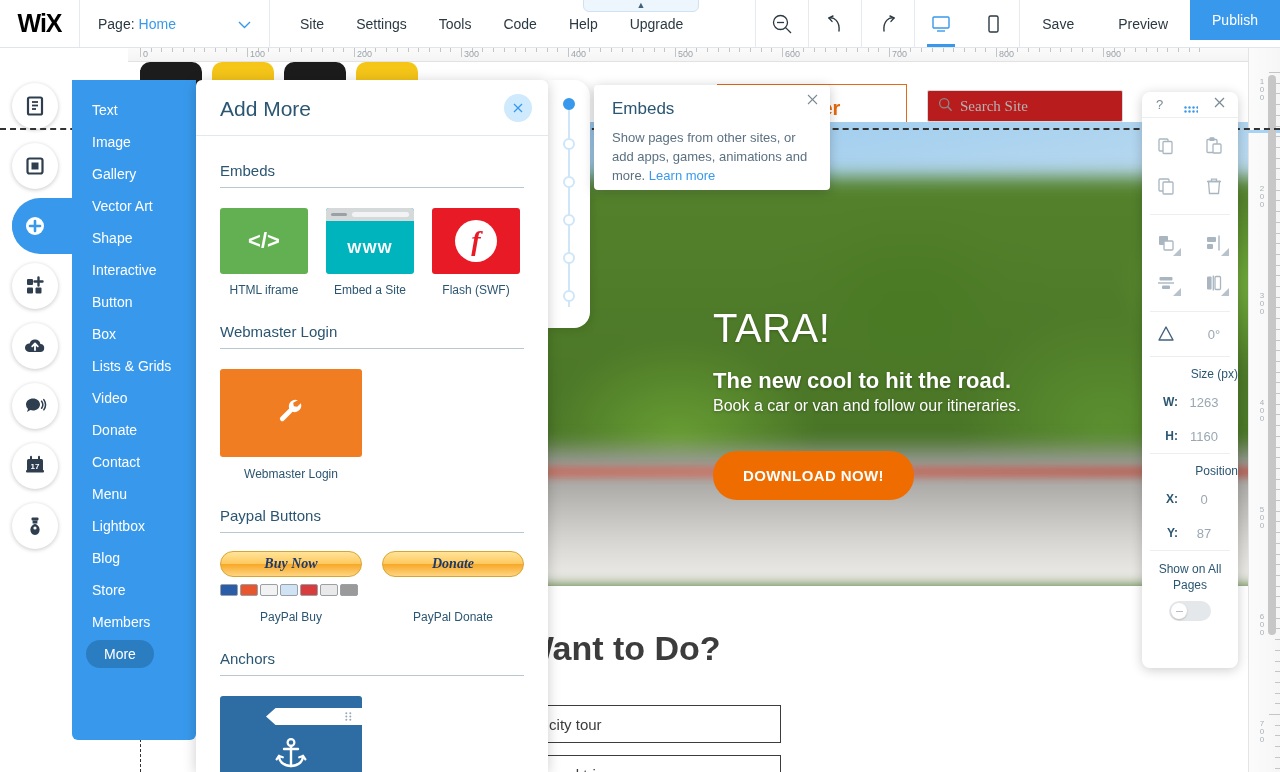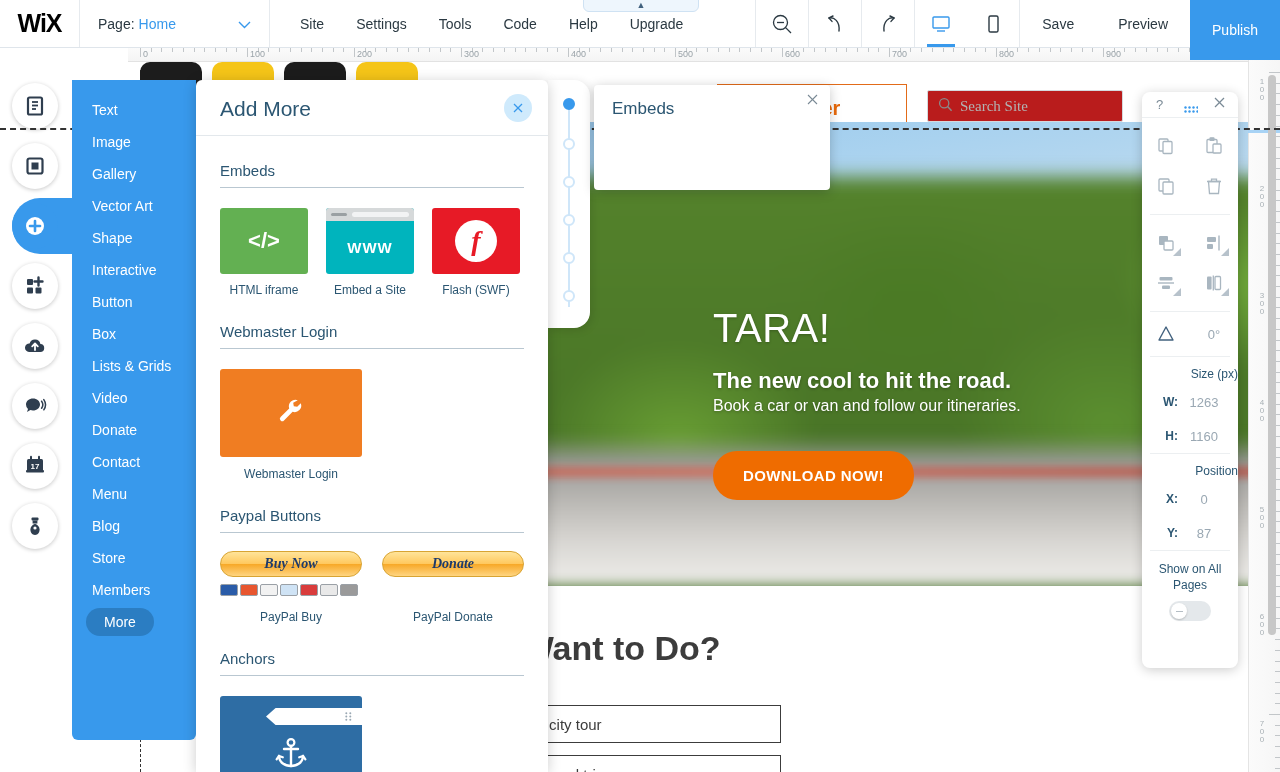--- a/index.html
+++ b/index.html
@@ -31,21 +31,21 @@
   .menu-item { font-size: 14px; color:#2b3942; padding: 0 16px; cursor:default; }
   .topbar-spacer { flex: 1; }
   .tool-btn { width: 52px; height: 47px; display:flex; align-items:center; justify-content:center;
               position:relative; }
   .tool-sep { width:1px; height:47px; background:#e6eaee; }
   .tool-btn.active::after {
     content:""; position:absolute; bottom:0; left: 12px; right:12px; height:3px; background:#3899ec;
   }
   .txt-btn { font-size:14px; color:#2b3942; padding: 0 22px; height:47px;
              display:flex; align-items:center; }
-  .publish-btn { background:#3899ec; color:#fff; font-size:14px; width:90px; height:60px;
+  .publish-btn { background:#3899ec; color:#fff; font-size:14px; width:90px; height:40px;
                  display:flex; align-items:center; justify-content:center; }
   .topcenter-tab {
     position:absolute; top:-10px; left:583px; width:116px; height:22px;
     background:#eef6fd; border:1px solid #cfe2f3; border-radius:6px;
     display:flex; align-items:flex-end; justify-content:center; z-index:61;
   }
   .topcenter-tab .caret { font-size:9px; color:#41617e; line-height:11px; }
 
   
   .ruler-h {
@@ -720,20 +720,21 @@
     <div class="sm-item">Vector Art</div>
     <div class="sm-item">Shape</div>
     <div class="sm-item">Interactive</div>
     <div class="sm-item">Button</div>
     <div class="sm-item">Box</div>
     <div class="sm-item">Lists &amp; Grids</div>
     <div class="sm-item">Video</div>
     <div class="sm-item">Donate</div>
     <div class="sm-item">Contact</div>
     <div class="sm-item">Menu</div>
+    <div class="sm-item">Lightbox</div>
     <div class="sm-item">Blog</div>
     <div class="sm-item">Store</div>
     <div class="sm-item">Members</div>
     <div class="sm-item pill">
       <span>More</span>
     </div>
   </div>
 
   <div class="panel">
     <div class="panel-hd">
@@ -842,20 +843,24 @@
   </div>
 
   <div class="tip">
     <div class="tip-title">Embeds</div>
     <div class="tip-x">
       <svg width="11" height="11" viewBox="0 0 11 11">
           <line x1="1" y1="1" x2="10" y2="10" stroke="#7a8a96" stroke-width="1.1"></line>
           <line x1="10" y1="1" x2="1" y2="10" stroke="#7a8a96" stroke-width="1.1"></line>
         </svg>
     </div>
+    <div class="tip-body">
+      <span>Show pages from other sites, or add apps, games, animations and more.</span>
+      <span class="tip-link">Learn more</span>
+    </div>
   </div>
 
   <div class="ftool">
     <div class="ft-hd">
       <span class="q">?</span>
       <span class="grip">
         <svg width="14" height="9" viewBox="0 0 14 9">
             <circle cx="1.5" cy="1.5" r="1.2" fill="#3899ec"></circle>
             <circle cx="5.5" cy="1.5" r="1.2" fill="#3899ec"></circle>
             <circle cx="9.5" cy="1.5" r="1.2" fill="#3899ec"></circle>

